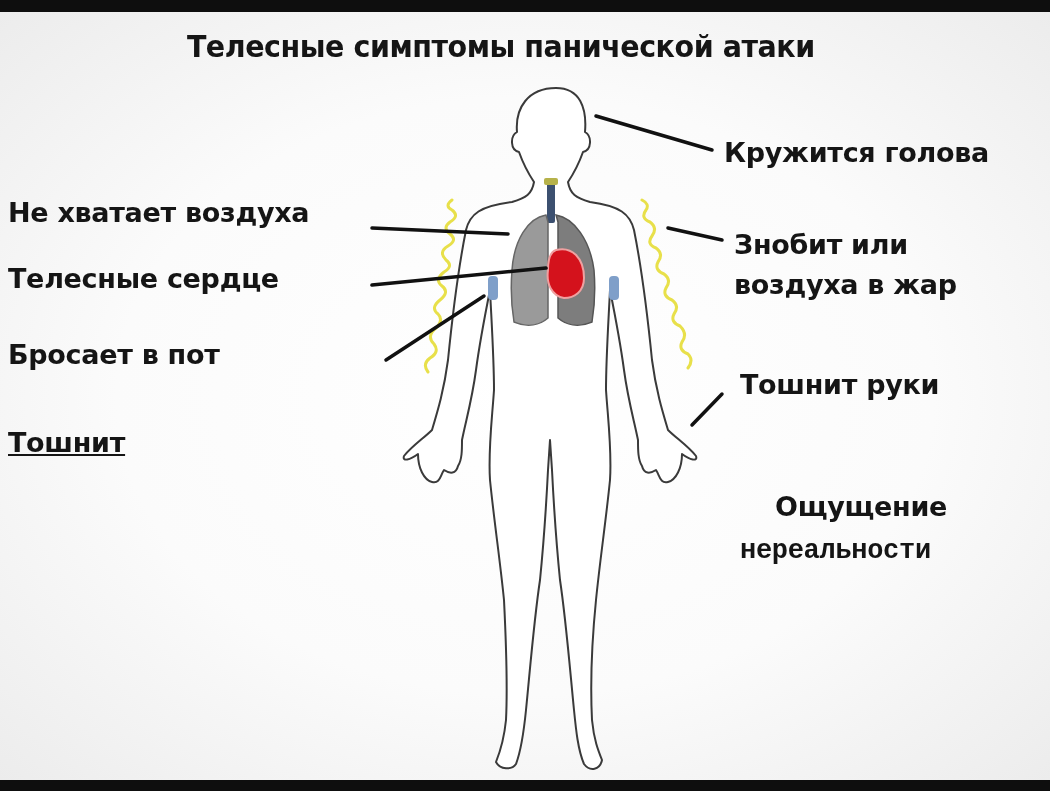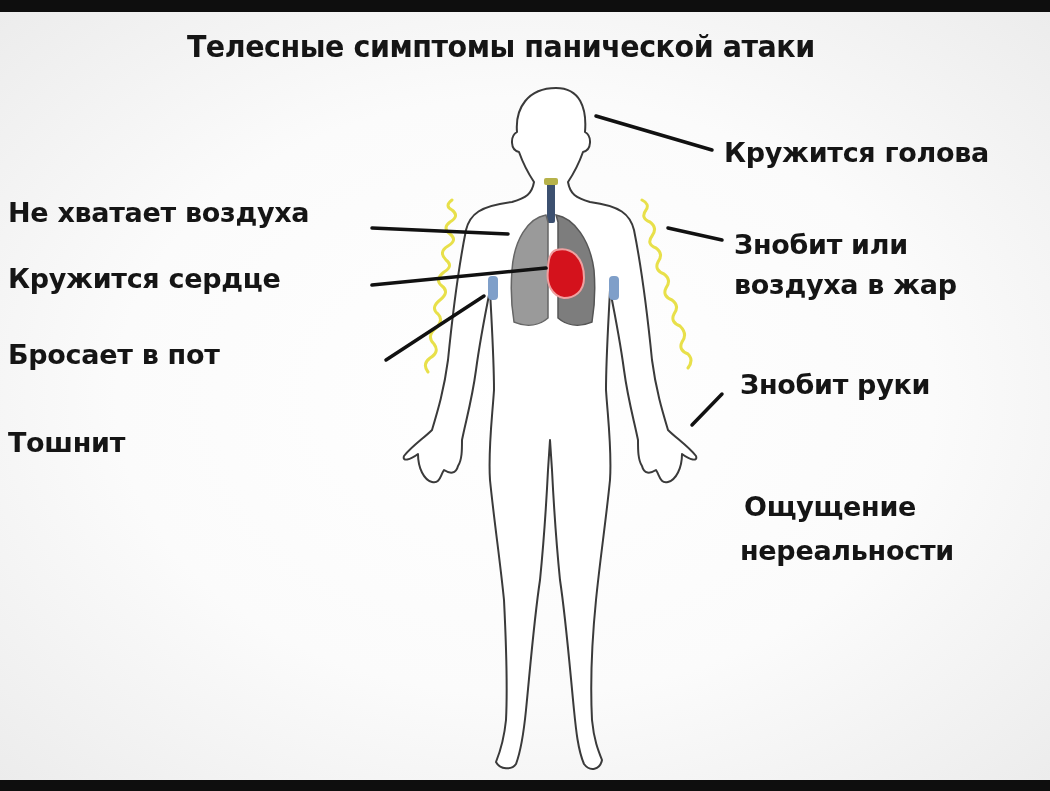--- a/index.html
+++ b/index.html
@@ -116,22 +116,22 @@
     <line x1="596" y1="116" x2="712" y2="150"></line>
     <line x1="372" y1="228" x2="508" y2="234"></line>
     <line x1="372" y1="285" x2="546" y2="268"></line>
     <line x1="386" y1="360" x2="484" y2="296"></line>
     <line x1="668" y1="228" x2="722" y2="240"></line>
     <line x1="692" y1="425" x2="722" y2="394"></line>
   </g>
 </svg>
 
 <div class="label left" style="left:8px; top:196px; width:362px;">Не хватает воздуха</div>
-<div class="label left" style="left:8px; top:262px; width:362px;">Кружится сердце</div>
+<div class="label left" style="left:8px; top:262px; width:362px;">Телесные сердце</div>
 <div class="label left" style="left:8px; top:338px; width:362px;">Бросает в пот</div>
-<div class="label left" style="left:8px; top:426px; width:355px;">Тошнит</div>
+<div class="label left" style="left:8px; top:426px; width:355px;text-decoration:underline;">Тошнит</div>
 
 <div class="label right" style="left:724px; top:136px;">Кружится голова</div>
 <div class="label right" style="left:734px; top:228px;">Знобит или</div>
 <div class="label right" style="left:734px; top:268px;">воздуха в жар</div>
-<div class="label right" style="left:740px; top:368px;">Знобит руки</div>
-<div class="label right" style="left:744px; top:490px;">Ощущение</div>
-<div class="label right" style="left:740px; top:534px;">нереальности</div>
+<div class="label right" style="left:740px; top:368px;">Тошнит руки</div>
+<div class="label right" style="left:775px; top:490px;">Ощущение</div>
+<div class="label right" style="left:740px; top:534px;font-family:Liberation Mono, monospace;">нереальности</div>
 
 </body></html>

